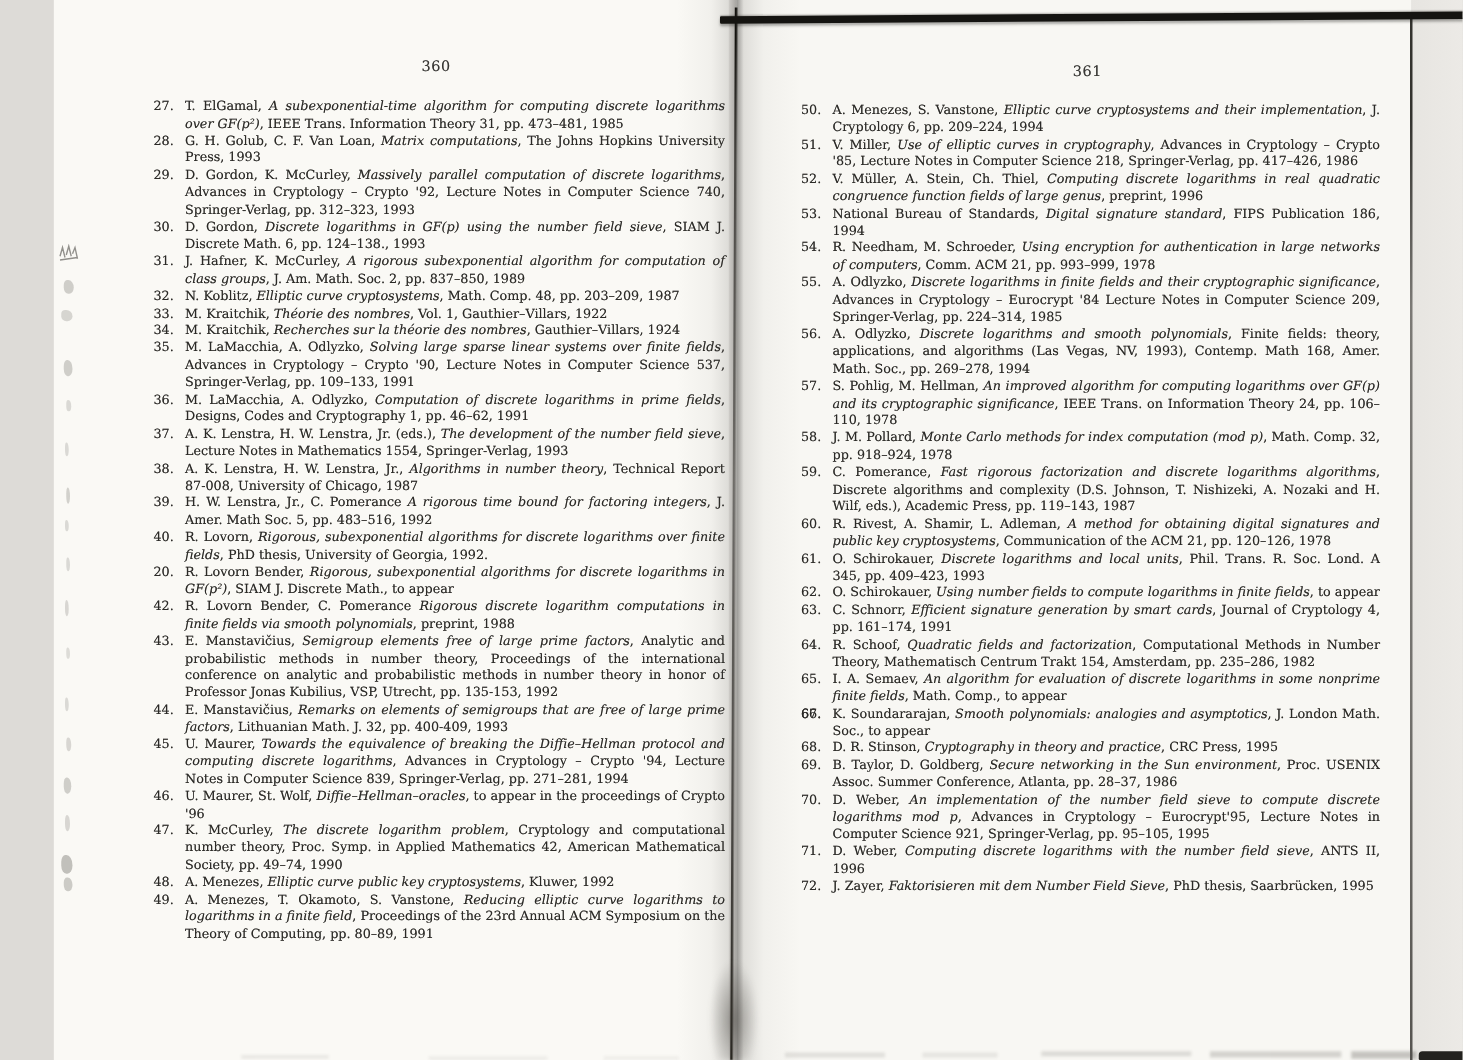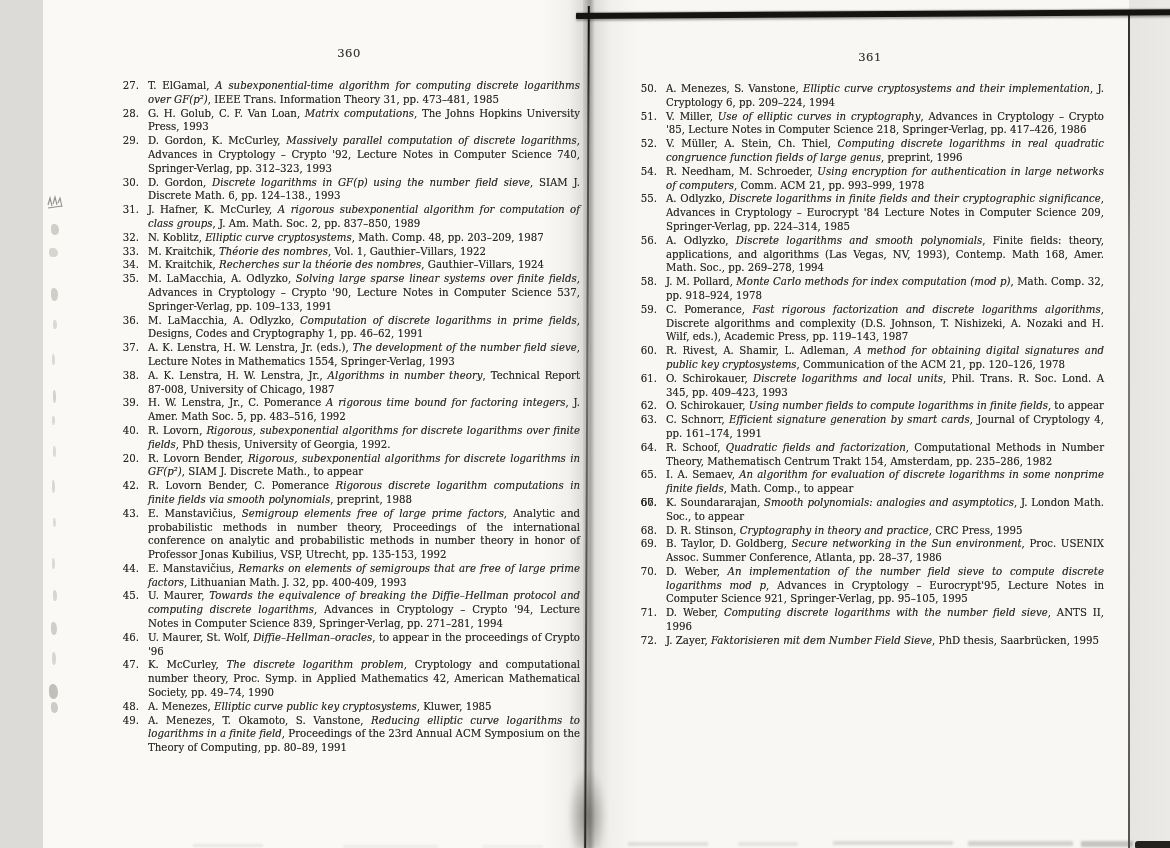--- a/index.html
+++ b/index.html
@@ -98,34 +98,36 @@
         <div class="ref"><span class="ref-num">38.</span><span><span>A. K. Lenstra, H. W. Lenstra, Jr., </span><span class="it">Algorithms in number theory</span><span>, Technical Report 87-008, University of Chicago, 1987</span></span></div>
         <div class="ref"><span class="ref-num">39.</span><span><span>H. W. Lenstra, Jr., C. Pomerance </span><span class="it">A rigorous time bound for factoring integers</span><span>, J. Amer. Math Soc. 5, pp. 483–516, 1992</span></span></div>
         <div class="ref"><span class="ref-num">40.</span><span><span>R. Lovorn, </span><span class="it">Rigorous, subexponential algorithms for discrete logarithms over finite fields</span><span>, PhD thesis, University of Georgia, 1992.</span></span></div>
         <div class="ref"><span class="ref-num">20.</span><span><span>R. Lovorn Bender, </span><span class="it">Rigorous, subexponential algorithms for discrete logarithms in GF(p²)</span><span>, SIAM J. Discrete Math., to appear</span></span></div>
         <div class="ref"><span class="ref-num">42.</span><span><span>R. Lovorn Bender, C. Pomerance </span><span class="it">Rigorous discrete logarithm computations in finite fields via smooth polynomials</span><span>, preprint, 1988</span></span></div>
         <div class="ref"><span class="ref-num">43.</span><span><span>E. Manstavičius, </span><span class="it">Semigroup elements free of large prime factors</span><span>, Analytic and probabilistic methods in number theory, Proceedings of the international conference on analytic and probabilistic methods in number theory in honor of Professor Jonas Kubilius, VSP, Utrecht, pp. 135-153, 1992</span></span></div>
         <div class="ref"><span class="ref-num">44.</span><span><span>E. Manstavičius, </span><span class="it">Remarks on elements of semigroups that are free of large prime factors</span><span>, Lithuanian Math. J. 32, pp. 400-409, 1993</span></span></div>
         <div class="ref"><span class="ref-num">45.</span><span><span>U. Maurer, </span><span class="it">Towards the equivalence of breaking the Diffie–Hellman protocol and computing discrete logarithms</span><span>, Advances in Cryptology – Crypto '94, Lecture Notes in Computer Science 839, Springer-Verlag, pp. 271–281, 1994</span></span></div>
         <div class="ref"><span class="ref-num">46.</span><span><span>U. Maurer, St. Wolf, </span><span class="it">Diffie–Hellman–oracles</span><span>, to appear in the proceedings of Crypto '96</span></span></div>
         <div class="ref"><span class="ref-num">47.</span><span><span>K. McCurley, </span><span class="it">The discrete logarithm problem</span><span>, Cryptology and computational number theory, Proc. Symp. in Applied Mathematics 42, American Mathematical Society, pp. 49–74, 1990</span></span></div>
-        <div class="ref"><span class="ref-num">48.</span><span><span>A. Menezes, </span><span class="it">Elliptic curve public key cryptosystems</span><span>, Kluwer, 1985</span></span></div>
+        <div class="ref"><span class="ref-num">48.</span><span><span>A. Menezes, </span><span class="it">Elliptic curve public key cryptosystems</span><span>, Kluwer, 1992</span></span></div>
         <div class="ref"><span class="ref-num">49.</span><span><span>A. Menezes, T. Okamoto, S. Vanstone, </span><span class="it">Reducing elliptic curve logarithms to logarithms in a finite field</span><span>, Proceedings of the 23rd Annual ACM Symposium on the Theory of Computing, pp. 80–89, 1991</span></span></div>
       </div>
   </div>
 
   <div class="page" id="right-page">
     <div class="pageno" id="right-pageno">361</div>
     <div class="ref-col" id="right-refs">
         <div class="ref"><span class="ref-num">50.</span><span><span>A. Menezes, S. Vanstone, </span><span class="it">Elliptic curve cryptosystems and their implementation</span><span>, J. Cryptology 6, pp. 209–224, 1994</span></span></div>
         <div class="ref"><span class="ref-num">51.</span><span><span>V. Miller, </span><span class="it">Use of elliptic curves in cryptography</span><span>, Advances in Cryptology – Crypto '85, Lecture Notes in Computer Science 218, Springer-Verlag, pp. 417–426, 1986</span></span></div>
         <div class="ref"><span class="ref-num">52.</span><span><span>V. Müller, A. Stein, Ch. Thiel, </span><span class="it">Computing discrete logarithms in real quadratic congruence function fields of large genus</span><span>, preprint, 1996</span></span></div>
+        <div class="ref"><span class="ref-num">53.</span><span><span>National Bureau of Standards, </span><span class="it">Digital signature standard</span><span>, FIPS Publication 186, 1994</span></span></div>
         <div class="ref"><span class="ref-num">54.</span><span><span>R. Needham, M. Schroeder, </span><span class="it">Using encryption for authentication in large networks of computers</span><span>, Comm. ACM 21, pp. 993–999, 1978</span></span></div>
         <div class="ref"><span class="ref-num">55.</span><span><span>A. Odlyzko, </span><span class="it">Discrete logarithms in finite fields and their cryptographic significance</span><span>, Advances in Cryptology – Eurocrypt '84 Lecture Notes in Computer Science 209, Springer-Verlag, pp. 224–314, 1985</span></span></div>
         <div class="ref"><span class="ref-num">56.</span><span><span>A. Odlyzko, </span><span class="it">Discrete logarithms and smooth polynomials</span><span>, Finite fields: theory, applications, and algorithms (Las Vegas, NV, 1993), Contemp. Math 168, Amer. Math. Soc., pp. 269–278, 1994</span></span></div>
+        <div class="ref"><span class="ref-num">57.</span><span><span>S. Pohlig, M. Hellman, </span><span class="it">An improved algorithm for computing logarithms over GF(p) and its cryptographic significance</span><span>, IEEE Trans. on Information Theory 24, pp. 106–110, 1978</span></span></div>
         <div class="ref"><span class="ref-num">58.</span><span><span>J. M. Pollard, </span><span class="it">Monte Carlo methods for index computation (mod p)</span><span>, Math. Comp. 32, pp. 918–924, 1978</span></span></div>
         <div class="ref"><span class="ref-num">59.</span><span><span>C. Pomerance, </span><span class="it">Fast rigorous factorization and discrete logarithms algorithms</span><span>, Discrete algorithms and complexity (D.S. Johnson, T. Nishizeki, A. Nozaki and H. Wilf, eds.), Academic Press, pp. 119–143, 1987</span></span></div>
         <div class="ref"><span class="ref-num">60.</span><span><span>R. Rivest, A. Shamir, L. Adleman, </span><span class="it">A method for obtaining digital signatures and public key cryptosystems</span><span>, Communication of the ACM 21, pp. 120–126, 1978</span></span></div>
         <div class="ref"><span class="ref-num">61.</span><span><span>O. Schirokauer, </span><span class="it">Discrete logarithms and local units</span><span>, Phil. Trans. R. Soc. Lond. A 345, pp. 409–423, 1993</span></span></div>
         <div class="ref"><span class="ref-num">62.</span><span><span>O. Schirokauer, </span><span class="it">Using number fields to compute logarithms in finite fields</span><span>, to appear</span></span></div>
         <div class="ref"><span class="ref-num">63.</span><span><span>C. Schnorr, </span><span class="it">Efficient signature generation by smart cards</span><span>, Journal of Cryptology 4, pp. 161–174, 1991</span></span></div>
         <div class="ref"><span class="ref-num">64.</span><span><span>R. Schoof, </span><span class="it">Quadratic fields and factorization</span><span>, Computational Methods in Number Theory, Mathematisch Centrum Trakt 154, Amsterdam, pp. 235–286, 1982</span></span></div>
         <div class="ref"><span class="ref-num">65.</span><span><span>I. A. Semaev, </span><span class="it">An algorithm for evaluation of discrete logarithms in some nonprime finite fields</span><span>, Math. Comp., to appear</span></span></div>
         <div class="ref"><span class="ref-num">66.</span></div>
         <div class="ref"><span class="ref-num">67.</span><span><span>K. Soundararajan, </span><span class="it">Smooth polynomials: analogies and asymptotics</span><span>, J. London Math. Soc., to appear</span></span></div>

